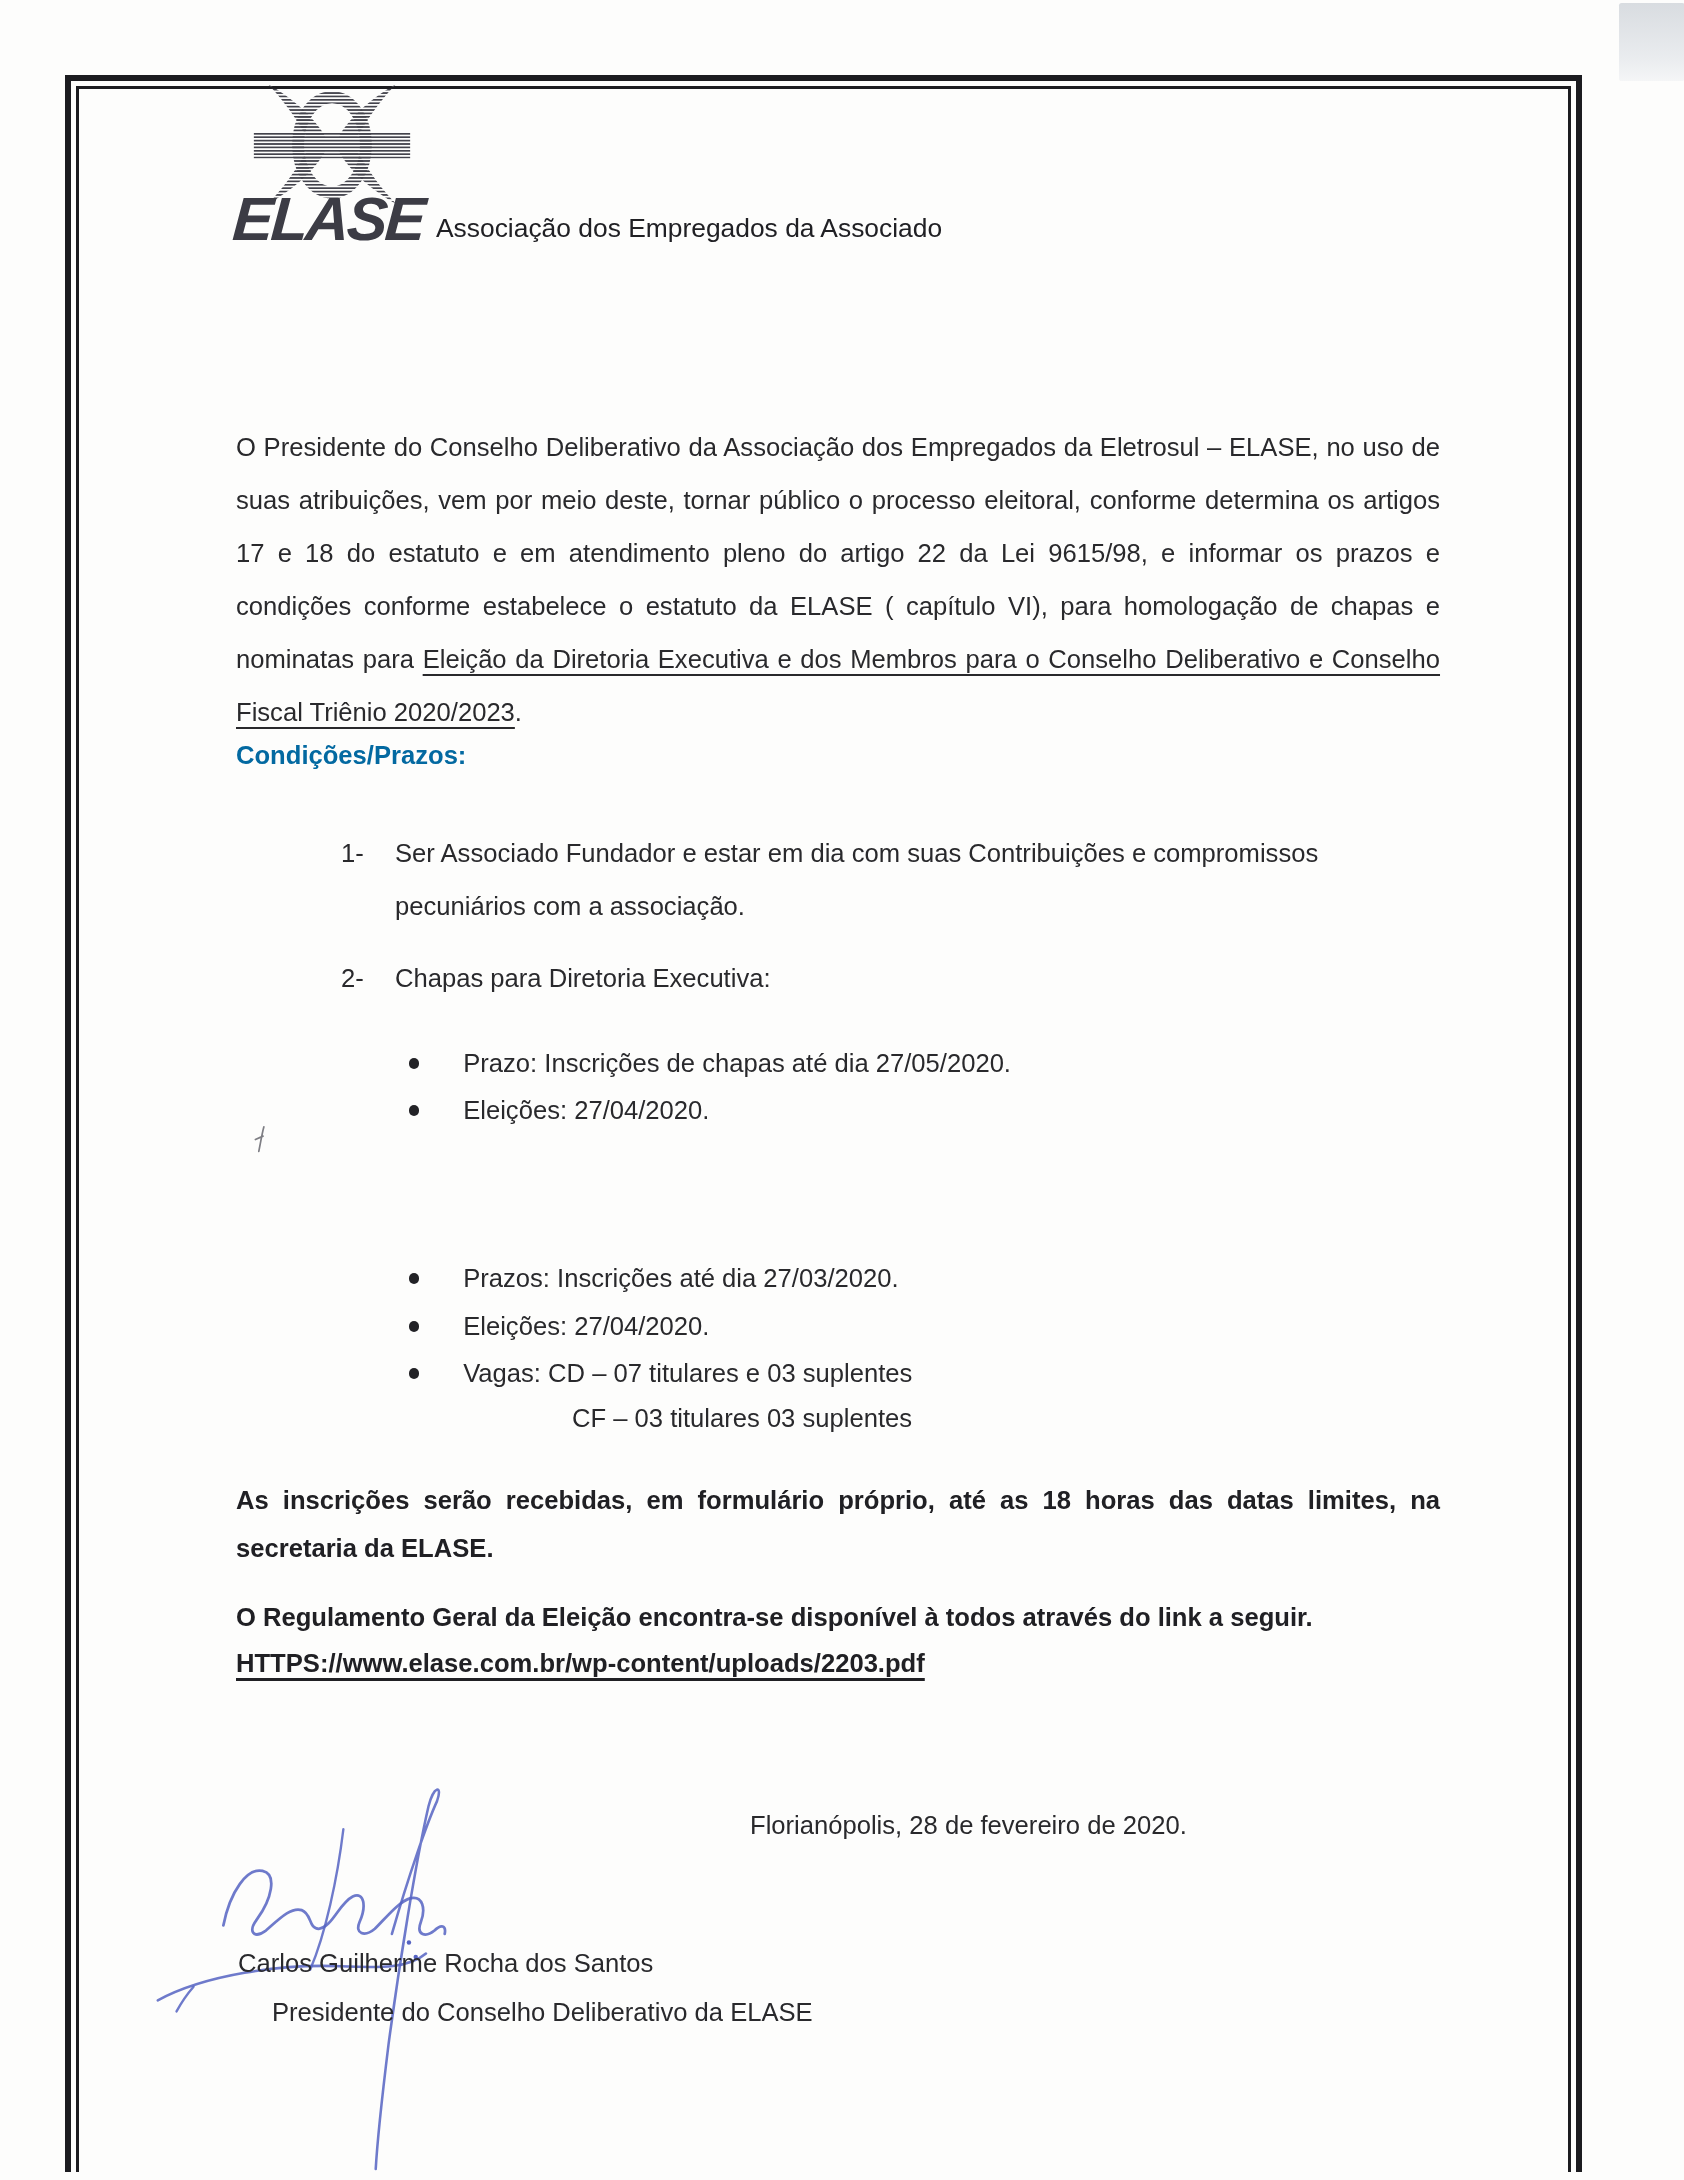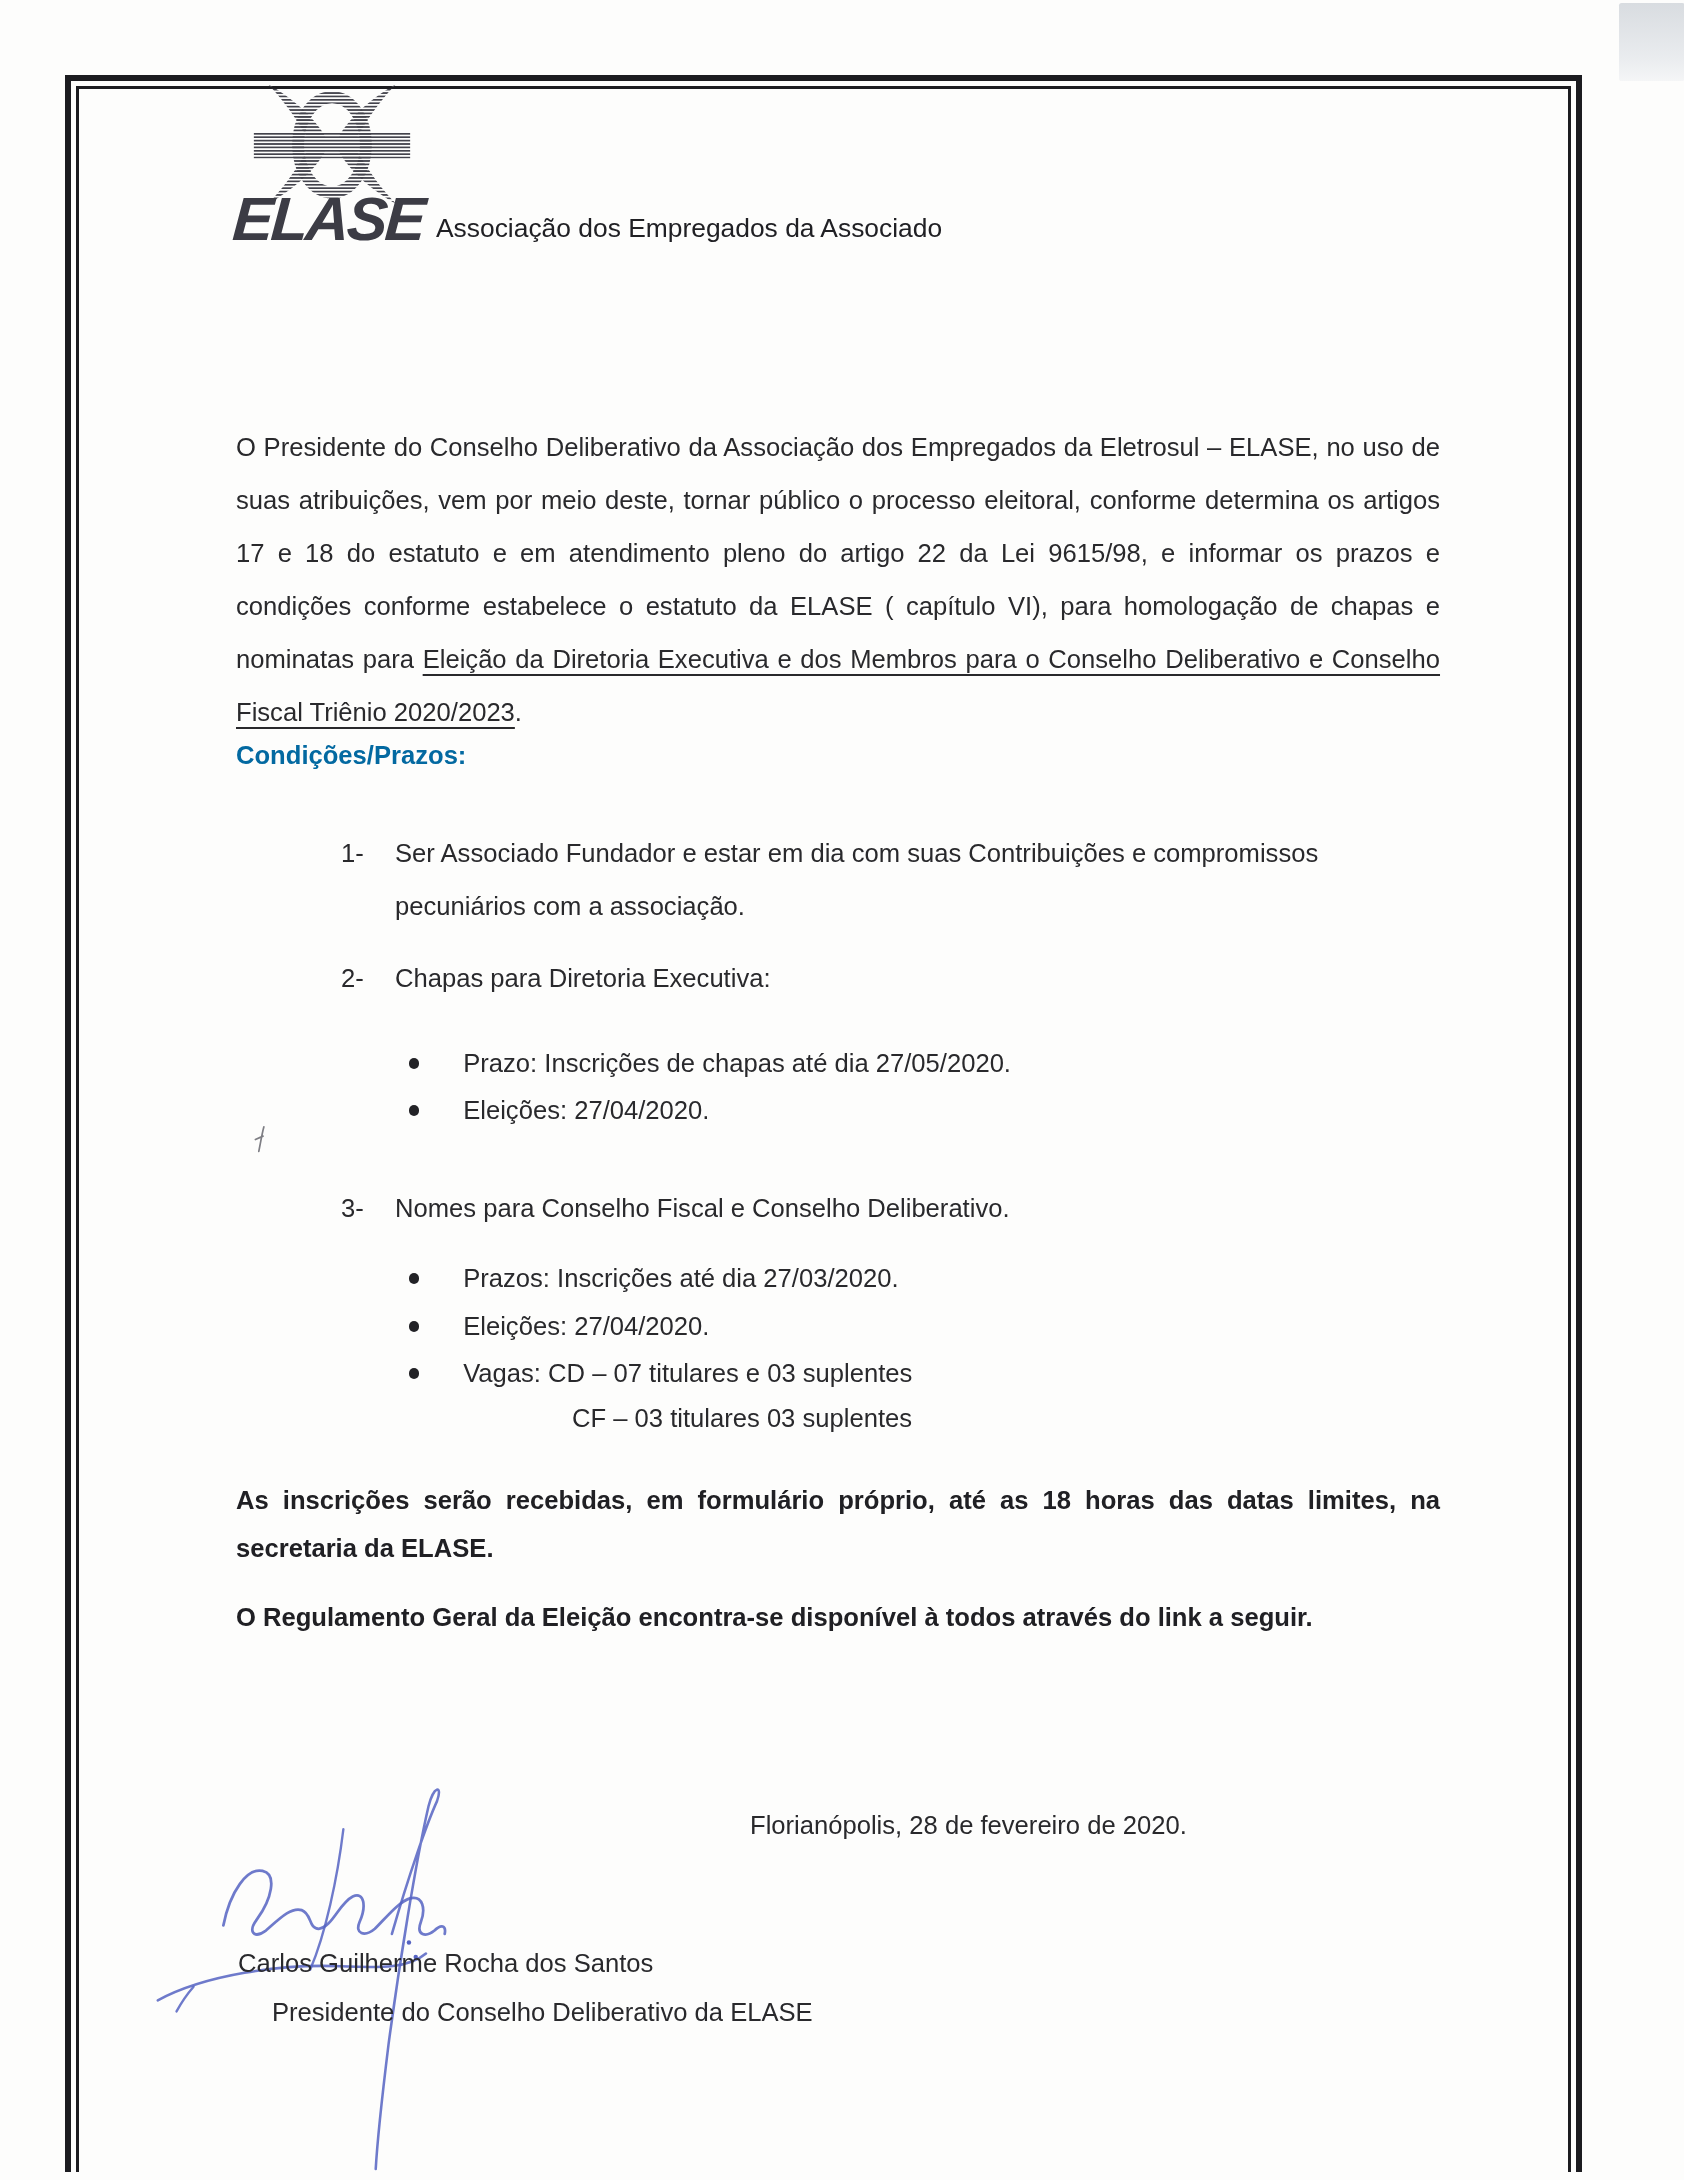--- a/index.html
+++ b/index.html
@@ -79,29 +79,29 @@
 
   <div class="abs section-heading">Condições/Prazos:</div>
 
   <div class="abs item item1"><span class="num">1-</span><span>Ser Associado Fundador e estar em dia com suas Contribuições e compromissos pecuniários com a associação.</span></div>
 
   <div class="abs item item2"><span class="num">2-</span><span>Chapas para Diretoria Executiva:</span></div>
 
   <div class="abs bullet-row" style="top:1049px;"><span class="dot"></span><span class="b">Prazo:</span><span> Inscrições de chapas até dia 27/05/2020.</span></div>
   <div class="abs bullet-row" style="top:1096px;"><span class="dot"></span><span class="b">Eleições:</span><span> 27/04/2020.</span></div>
 
-  <div class="abs item item3"><span class="num">3-</span><span>Nomes para Conselho Fiscal e Conselho Deliberativo.</span></div>
 
   <div class="abs bullet-row" style="top:1264px;"><span class="dot"></span><span class="b">Prazos:</span><span> Inscrições até dia 27/03/2020.</span></div>
   <div class="abs bullet-row" style="top:1312px;"><span class="dot"></span><span class="b">Eleições:</span><span> 27/04/2020.</span></div>
   <div class="abs bullet-row" style="top:1359px;"><span class="dot"></span><span class="b"></span><span>Vagas: CD – 07 titulares e 03 suplentes</span></div>
   <div class="abs continuation">CF – 03 titulares 03 suplentes</div>
 
   <div class="abs closing1">As inscrições serão recebidas, em formulário próprio, até as 18 horas das datas limites, na secretaria da ELASE.</div>
   <div class="abs closing2">O Regulamento Geral da Eleição encontra-se disponível à todos através do link a seguir.</div>
+  <div class="abs doclink">HTTPS://www.elase.com.br/wp-content/uploads/2203.pdf</div>
 
   <div class="abs dateline">Florianópolis, 28 de fevereiro de 2020.</div>
 
   <div class="abs sig-svg">
     <svg width="647" height="409" viewBox="0 0 760 480">
       <g fill="none" stroke="#5563c2" stroke-opacity="0.85" stroke-linecap="round">
 
         <path d="M 35,268 C 90,238 180,225 250,228 C 300,230 330,230 350,213" stroke-width="3"></path>
 
         <path d="M 112,180 C 120,140 140,112 158,116 C 176,120 168,150 152,172 C 140,188 148,196 162,186 C 178,172 192,158 204,162 C 216,166 212,184 224,184 C 240,182 248,154 264,146 C 278,140 280,158 272,176 C 266,190 278,194 290,184 C 304,170 318,152 332,148 C 346,145 350,160 344,176 C 338,192 350,194 360,186 C 368,178 374,180 372,190" stroke-width="3.2"></path>

